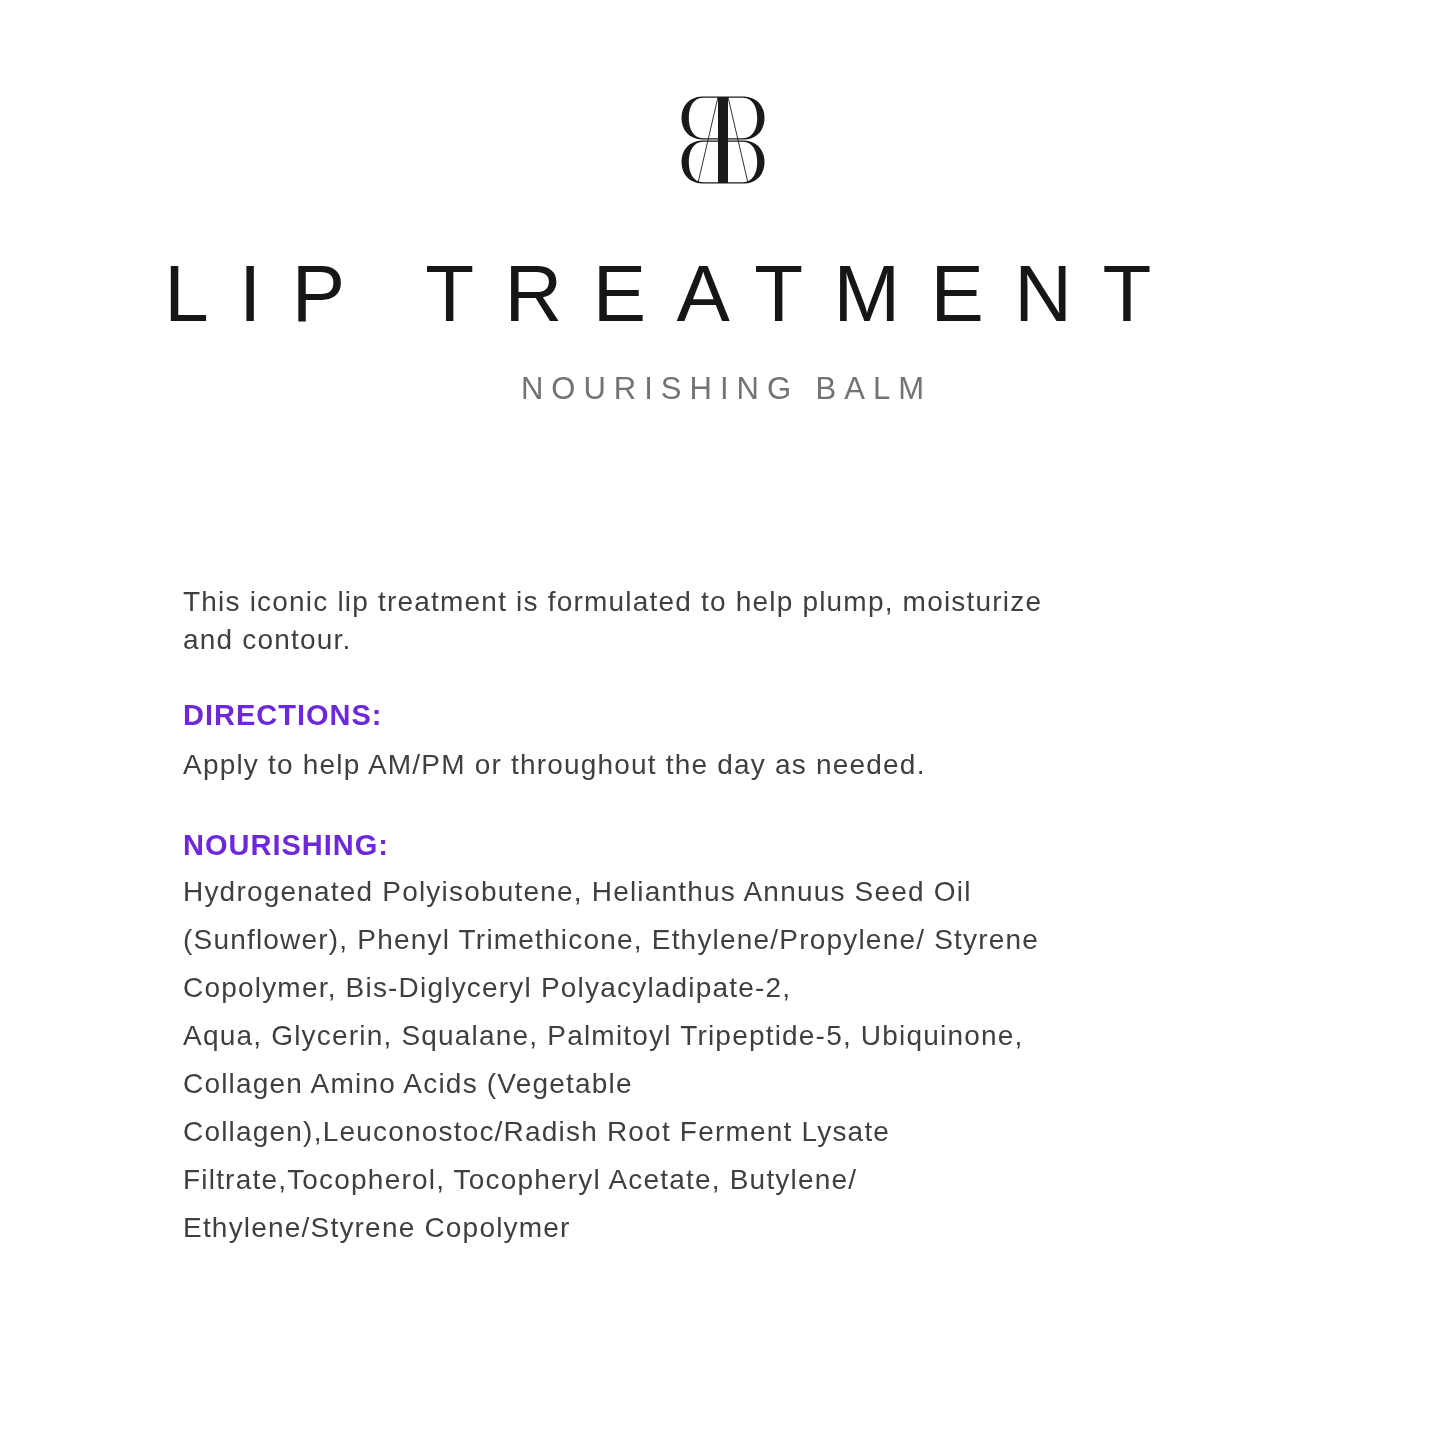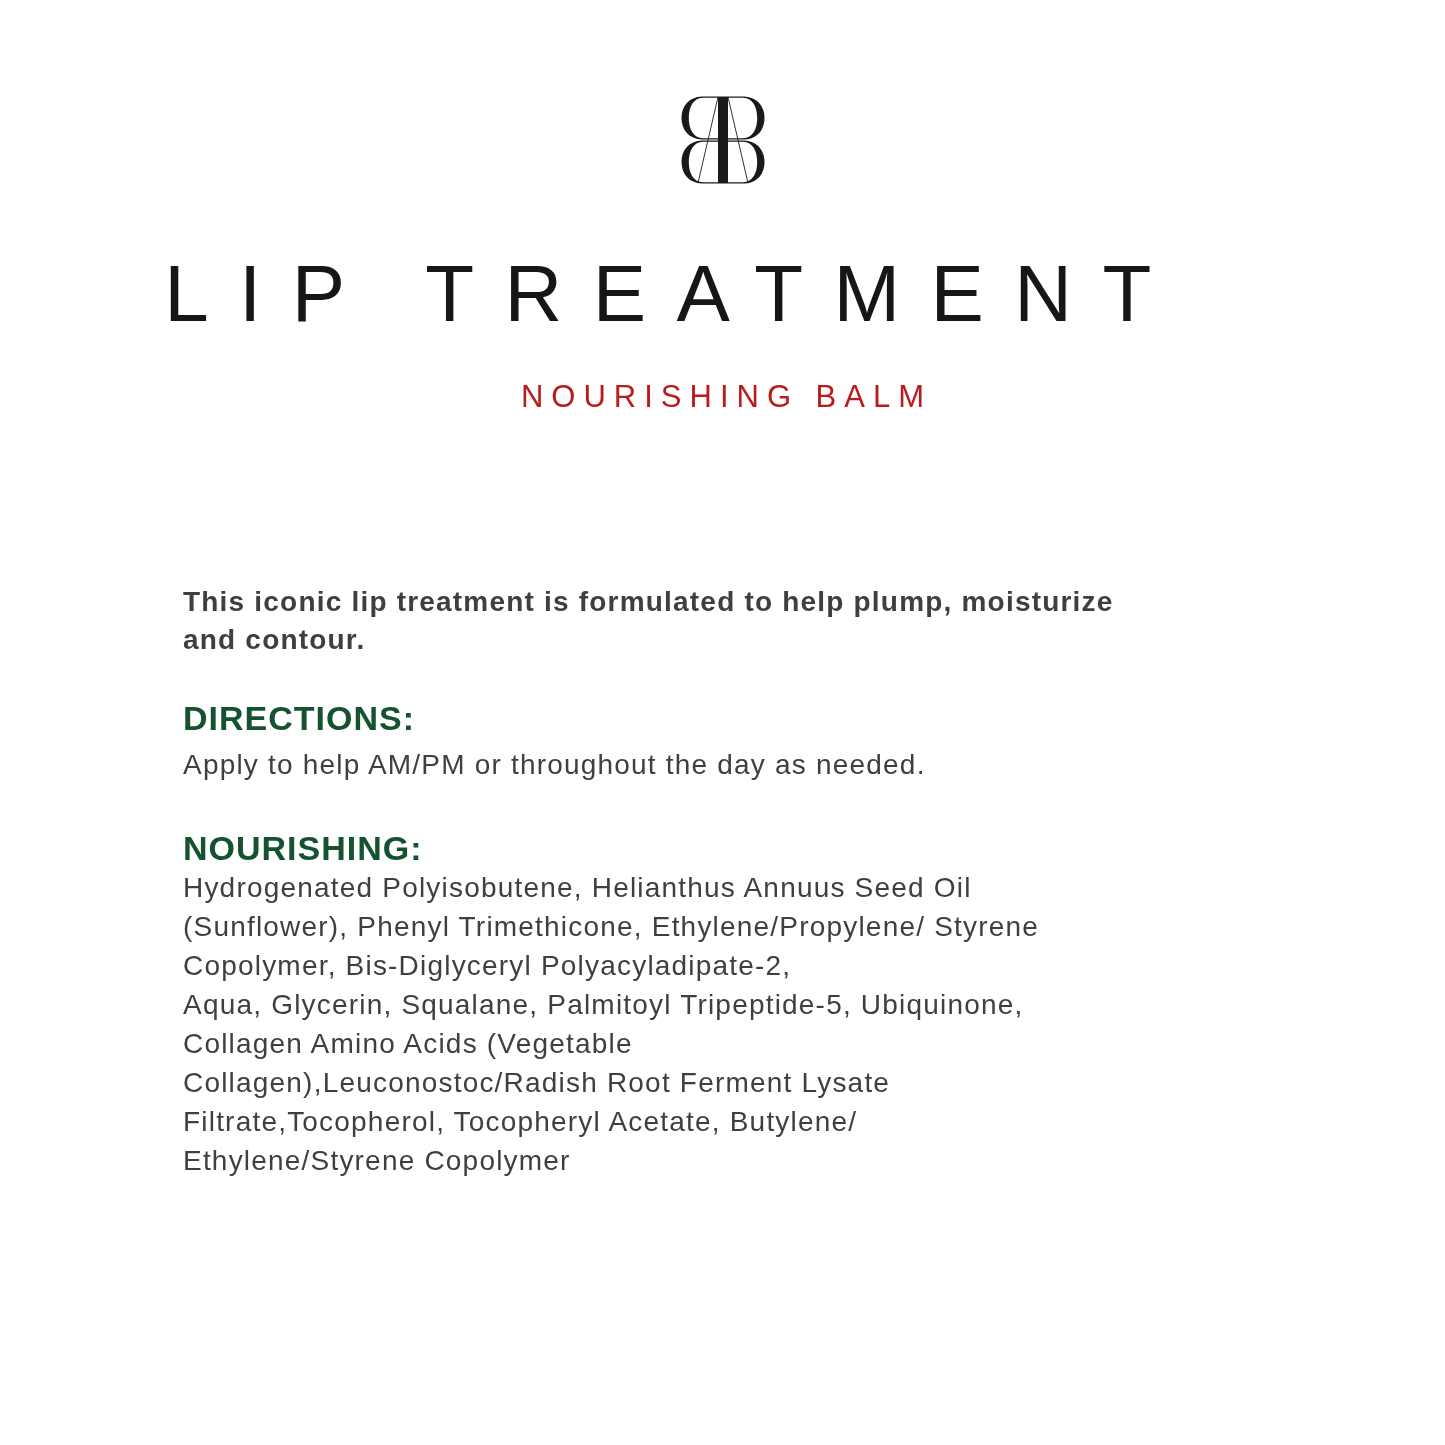--- a/index.html
+++ b/index.html
@@ -32,66 +32,65 @@
     font-size: 80px;
     font-weight: 100;
     letter-spacing: 0.38em;
     padding-left: 0.30em;
     box-sizing: border-box;
     color: #161616;
     white-space: nowrap;
   }
   .product-subtitle {
     position: absolute;
-    top: 379px;
+    top: 371px;
     left: 0;
     width: 1445px;
     text-align: center;
     font-size: 31px;
     font-weight: 100;
     letter-spacing: 8px;
     padding-left: 8px;
     box-sizing: border-box;
-    color: #b91c1c;
+    color: #737373;
     white-space: nowrap;
   }
   .body-text {
     position: absolute;
     left: 183px;
     width: 1090px;
     font-size: 28px;
     font-weight: 100;
     letter-spacing: 1.2px;
     color: #3f3f3f;
     white-space: pre-line;
   }
   .product-description {
     top: 583px;
     line-height: 38px;
-    font-weight: bold;
   }
   .section-heading {
     position: absolute;
     left: 183px;
     width: 1090px;
-    font-size: 34px;
+    font-size: 29px;
     font-weight: 700;
     letter-spacing: 1px;
-    color: #14532d;
+    color: #6d28d9;
     white-space: nowrap;
   }
   .directions-heading { top: 699px; }
   .directions-body {
     top: 746px;
     line-height: 38px;
   }
   .ingredients-heading { top: 829px; }
   .ingredients-body {
     top: 868px;
-    line-height: 39px;
+    line-height: 48px;
   }
   .logo-svg { display: block; }
 </style>
 </head>
 <body>
 
 <div class="logo-wrap">
   <svg class="logo-svg" width="112" height="90" viewBox="0 0 112 90" xmlns="http://www.w3.org/2000/svg">
     <g fill="#1a1a1a" stroke="none">
 

